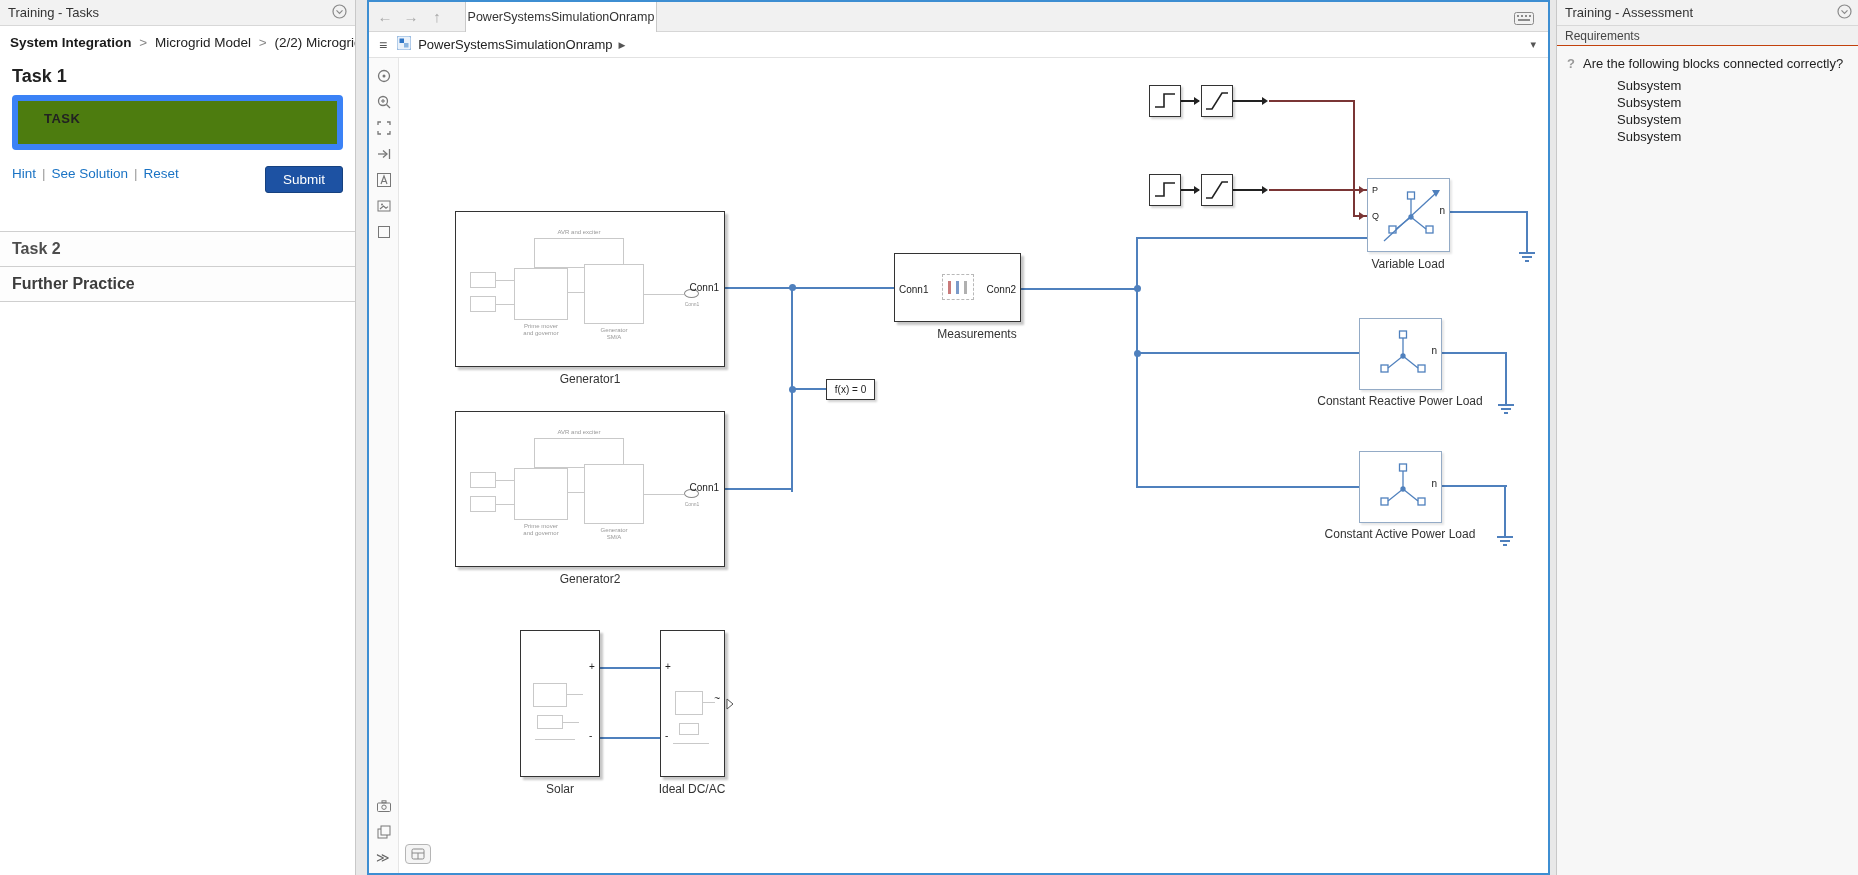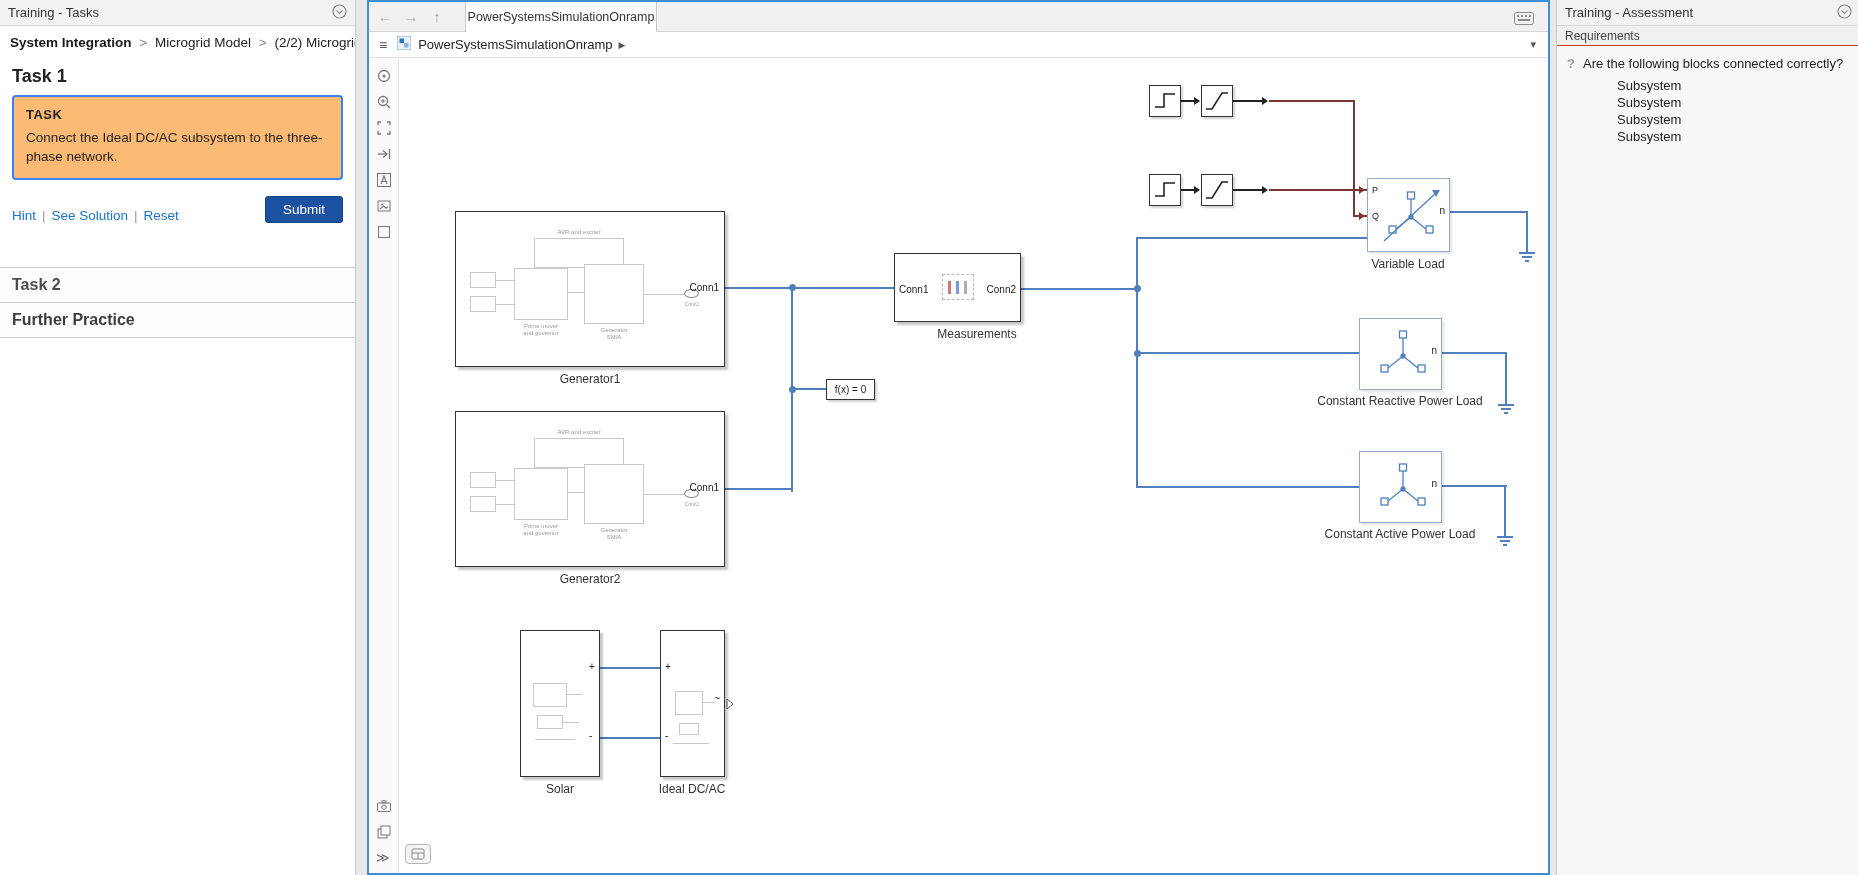--- a/index.html
+++ b/index.html
@@ -9,25 +9,25 @@
 
   
   .panel{position:absolute;top:0;height:875px;background:#fff}
   .panel-header{height:26px;background:#f2f2f2;border-bottom:1px solid #d8d8d8;display:flex;align-items:center;justify-content:space-between;padding:0 8px;font-size:13px;color:#333}
   .subbar{height:20px;background:#f0f0f0;border-bottom:1px solid #c2410c;display:flex;align-items:center;padding:0 8px;font-size:12px;color:#444}
   .crumbs{padding:9px 10px 6px 10px;font-size:13.5px;white-space:nowrap;overflow:hidden}
   .crumbs .b{font-weight:bold;color:#1a1a1a}
   .crumbs .sep{color:#888;padding:0 4px}
   .task-h{font-size:18px;font-weight:bold;color:#222;margin:10px 12px 8px 12px}
   .desc{font-size:13.5px;line-height:1.42;color:#333;margin:0 12px 14px 12px}
-  .task-box{margin:4px 12px 16px 12px;border:2px solid #3b82f6;border-radius:4px;background:#fdba74;padding:10px 12px 12px 12px}
+  .task-box{margin:4px 12px 16px 12px;border:6px solid #3b82f6;border-radius:4px;background:#4d7c0f;padding:10px 12px 12px 26px}
   .task-box .tlabel{font-size:13px;font-weight:bold;letter-spacing:.5px;color:#222;margin-bottom:6px}
   .task-box p{font-size:13.5px;line-height:1.42;color:#222;margin-bottom:12px}
   .task-box p:last-child{margin-bottom:0}
-  .links-row{display:flex;align-items:flex-end;margin:14px 12px 14px 12px;font-size:13.5px}
+  .links-row{display:flex;align-items:flex-start;margin:14px 12px 8px 12px;font-size:13.5px}
   .links-row a{color:#1a73c4;cursor:pointer}
   .links-row .sep{color:#999;padding:0 6px}
   .submit{margin-left:auto;background:#1d52a3;color:#fff;border:1px solid #16417f;border-radius:3px;font-size:13.5px;padding:5px 17px;font-family:"Liberation Sans",sans-serif;cursor:pointer}
   .section-h{border-top:1px solid #cfcfcf;padding:8px 12px;font-size:16px;font-weight:bold;color:#4d4d4d;background:#fdfdfd}
   .section-h.last{border-bottom:1px solid #cfcfcf;color:#3d3d3d}
 
   
   .qrow{position:relative;margin:10px 10px 4px 10px;font-size:13px;color:#222;line-height:1.3}
   .qicon{position:absolute;left:0;top:0;color:#9a9a9a;font-weight:bold;font-size:13px}
   .qtext{display:block;margin-left:16px}
@@ -84,21 +84,20 @@
     <span class="sep">&gt;</span>
     <span>Microgrid Model</span>
     <span class="sep">&gt;</span>
     <span>(2/2) Microgrid M</span>
   </div>
 
   <div class="task-h">Task 1</div>
 
   <div class="task-box">
     <div class="tlabel">TASK</div>
-    <p>Connect the Ideal DC/AC subsystem to the three-phase network.</p>
   </div>
 
   <div class="links-row">
     <a>Hint</a>
     <span class="sep">|</span>
     <a>See Solution</a>
     <span class="sep">|</span>
     <a>Reset</a>
     <button class="submit">Submit</button>
   </div>

